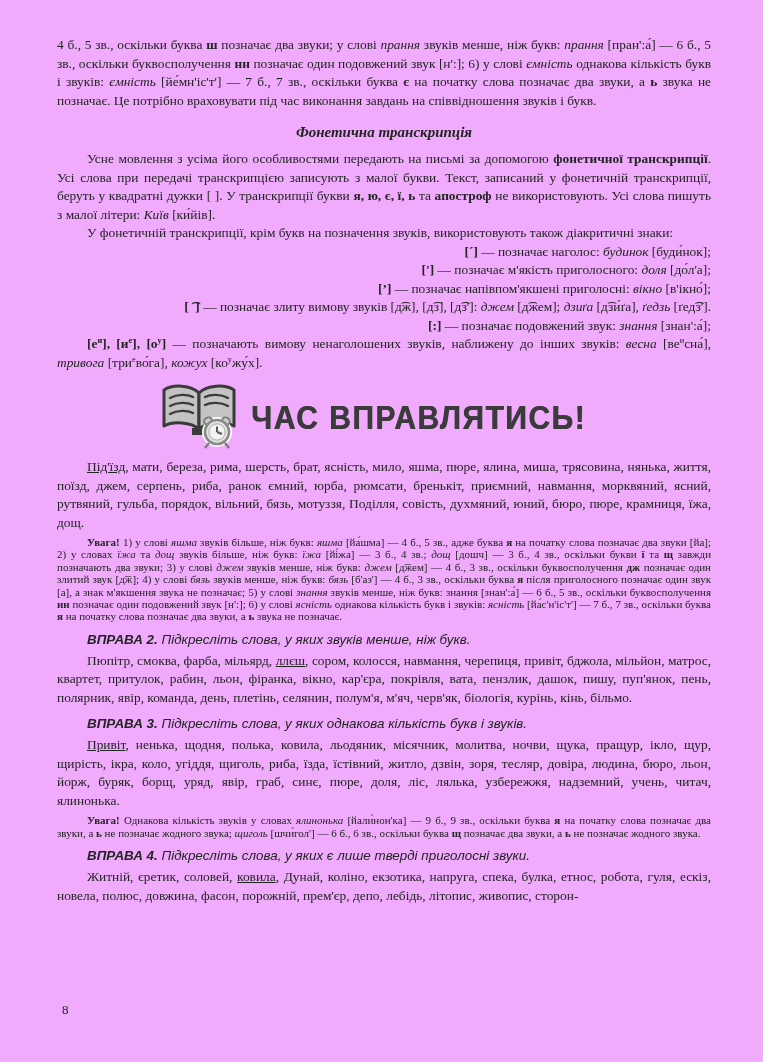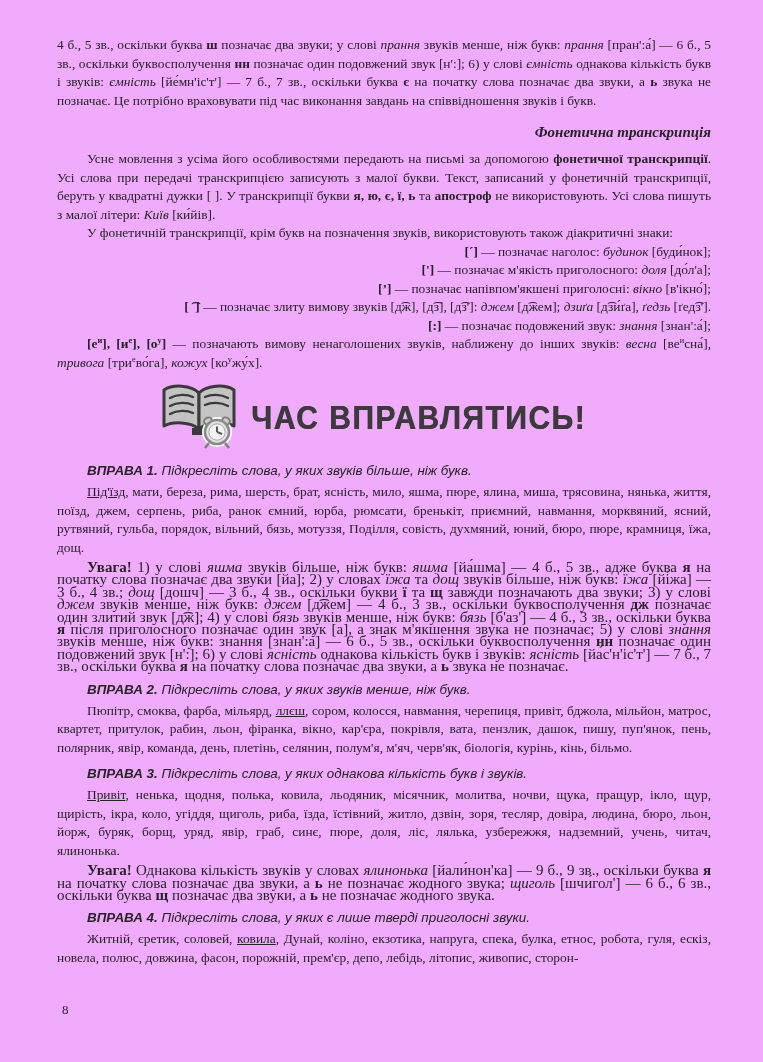--- a/index.html
+++ b/index.html
@@ -15,21 +15,21 @@
   p { margin:0; }
 
   .body-text {
     font-size:13.4px; line-height:18.5px;
     text-align:justify;
   }
   .indent { text-indent:30px; }
 
   .section-title {
     font-size:15px; font-weight:bold; font-style:italic;
-    text-align:right;
+    text-align:center;
     margin:14px 0 9px 0;
     font-family:"Liberation Serif",serif;
   }
 
   .diacritics-list { margin:0; }
   .diacritic-item {
     font-size:13.4px; line-height:18.5px;
     padding-left:30px; text-align:right;
   }
 
@@ -54,21 +54,21 @@
   .ex-header {
     font-family:"Liberation Sans","DejaVu Sans",sans-serif;
     font-style:italic;
     font-size:13.4px; line-height:17px;
     margin:8px 0 4px 0;
     text-indent:30px;
   }
   .ex-label { font-weight:bold; }
 
   .note {
-    font-size:15px; line-height:12.4px;
+    font-size:11px; line-height:12.4px;
     text-align:justify; text-indent:30px;
     margin:4px 0 2px 0;
   }
 
   .seg-b   { font-weight:bold; }
   .seg-i   { font-style:italic; }
   .seg-u   { text-decoration:underline; }
   .seg-sup { vertical-align:super; font-size:0.62em; line-height:0; }
   .seg-bsup{ vertical-align:super; font-size:0.62em; line-height:0; font-weight:bold; }
 
@@ -126,21 +126,20 @@
             <circle cx="60" cy="51" r="8.2" fill="#f3f3f3" stroke="#a8a8a8" stroke-width="1"></circle>
             <line x1="60" y1="51" x2="60" y2="45.5" stroke="#5a5a5a" stroke-width="2"></line>
             <line x1="60" y1="51" x2="65" y2="53" stroke="#5a5a5a" stroke-width="2"></line>
           </g>
         </svg>
       </span>
       <span class="banner-title">ЧАС ВПРАВЛЯТИСЬ!</span>
     </div>
 
     <section>
-      <p class="ex-header"><span class="ex-label">ВПРАВА 1.</span> <span>Підкресліть слова, у яких звуків більше, ніж букв.</span></p>
       <p class="body-text indent"><span class="seg-u">Під'їзд</span><span>, мати, береза, рима, шерсть, брат, ясність, мило, яшма, пюре, ялина, миша, трясовина, нянька, життя, поїзд, джем, серпень, риба, ранок ємний, юрба, рюмсати, бренькіт, приємний, навмання, морквяний, ясний, рутвяний, гульба, порядок, вільний, бязь, мотуззя, Поділля, совість, духмяний, юний, бюро, пюре, крамниця, їжа, дощ.</span></p>
       <p class="note"><span class="seg-b">Увага!</span><span> 1) у слові </span><span class="seg-i">яшма</span><span> звуків більше, ніж букв: </span><span class="seg-i">яшма</span><span> [йа́шма] — 4 б., 5 зв., адже буква </span><span class="seg-b">я</span><span> на початку слова позначає два звуки [йа]; 2) у словах </span><span class="seg-i">їжа</span><span> та </span><span class="seg-i">дощ</span><span> звуків більше, ніж букв: </span><span class="seg-i">їжа</span><span> [йі́жа] — 3 б., 4 зв.; </span><span class="seg-i">дощ</span><span> [дошч] — 3 б., 4 зв., оскільки букви </span><span class="seg-b">ї</span><span> та </span><span class="seg-b">щ</span><span> завжди позначають два звуки; 3) у слові </span><span class="seg-i">джем</span><span> звуків менше, ніж букв: </span><span class="seg-i">джем</span><span> [д͡жем] — 4 б., 3 зв., оскільки буквосполучення </span><span class="seg-b">дж</span><span> позначає один злитий звук [д͡ж]; 4) у слові </span><span class="seg-i">бязь</span><span> звуків менше, ніж букв: </span><span class="seg-i">бязь</span><span> [б'аз'] — 4 б., 3 зв., оскільки буква </span><span class="seg-b">я</span><span> після приголосного позначає один звук [а], а знак м'якшення звука не позначає; 5) у слові </span><span class="seg-i">знання</span><span> звуків менше, ніж букв: знання [знан':а́] — 6 б., 5 зв., оскільки буквосполучення </span><span class="seg-b">нн</span><span> позначає один подовжений звук [н':]; 6) у слові </span><span class="seg-i">ясність</span><span> однакова кількість букв і звуків: </span><span class="seg-i">ясність</span><span> [йа́с'н'іс'т'] — 7 б., 7 зв., оскільки буква </span><span class="seg-b">я</span><span> на початку слова позначає два звуки, а </span><span class="seg-b">ь</span><span> звука не позначає.</span></p>
     </section>
 
     <section>
       <p class="ex-header"><span class="ex-label">ВПРАВА 2.</span> <span>Підкресліть слова, у яких звуків менше, ніж букв.</span></p>
       <p class="body-text indent"><span>Пюпітр, смоква, фарба, мільярд, </span><span class="seg-u">ллєш</span><span>, сором, колосся, навмання, черепиця, привіт, бджола, мільйон, матрос, квартет, притулок, рабин, льон, фіранка, вікно, кар'єра, покрівля, вата, пензлик, дашок, пишу, пуп'янок, пень, полярник, явір, команда, день, плетінь, селянин, полум'я, м'яч, черв'як, біологія, курінь, кінь, більмо.</span></p>
     </section>
 
     <section>

